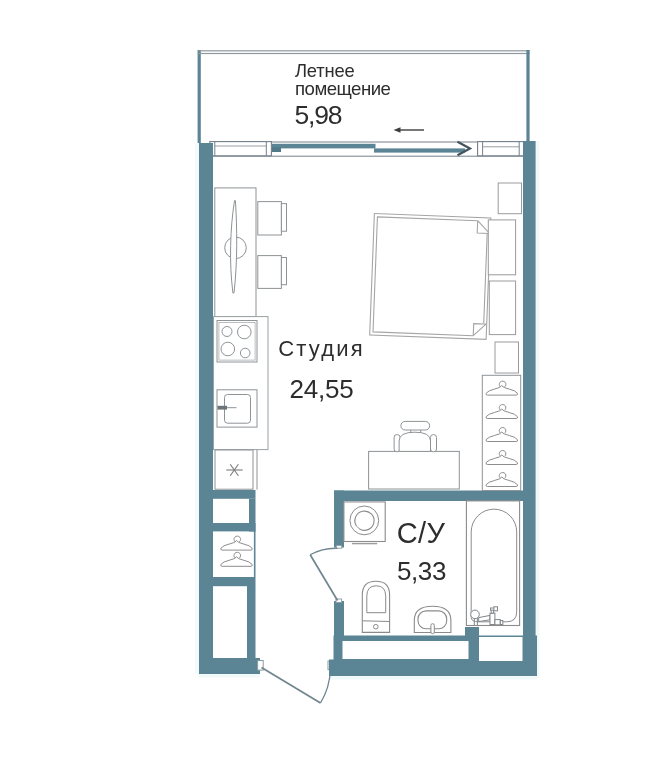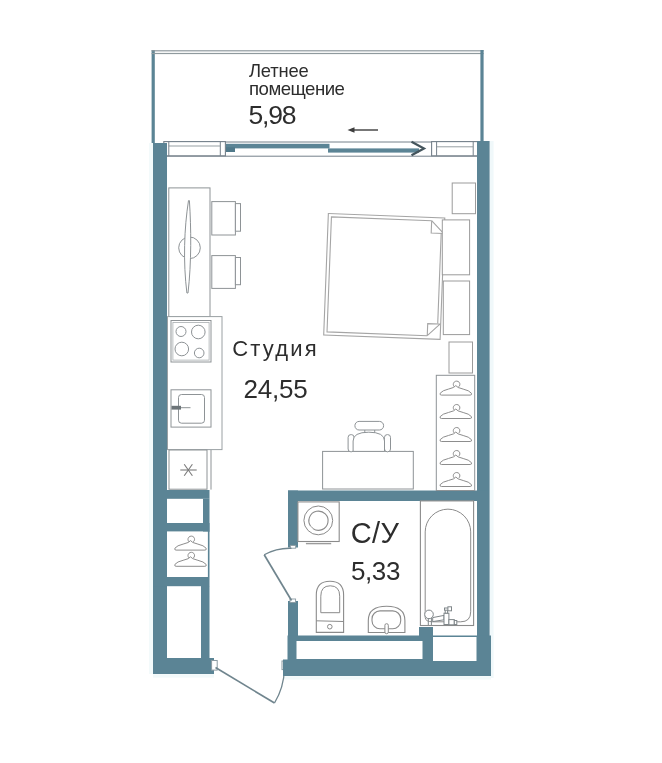--- a/index.html
+++ b/index.html
@@ -1,16 +1,16 @@
 <!DOCTYPE html>
 <html><head>
 <meta charset="utf-8">
 <style>
   html,body{margin:0;padding:0;background:#ffffff;}
-  .page{position:relative;width:587px;height:763px;background:#ec4899;overflow:hidden;}
+  .page{position:relative;width:587px;height:763px;background:#ec4899;overflow:hidden;margin-left:46px;}
   svg{position:absolute;left:0;top:0;}
   text{font-family:"Liberation Sans", sans-serif;fill:#2d2d2d;}
 </style>
 </head>
 <body>
 <div class="page">
 <svg width="662" height="763" viewBox="0 0 662 763">
 <defs>
 <g id="hanger">
   <path d="M-0.4,-0.6 C-2.6,-1.8 -3.2,-4.4 -1.6,-6.1 C-0.2,-7.5 2.2,-7.4 3.4,-5.9 C4.5,-4.5 4.2,-2.4 2.8,-1.4" fill="none" stroke="#8d8d8d" stroke-width="1"></path>

